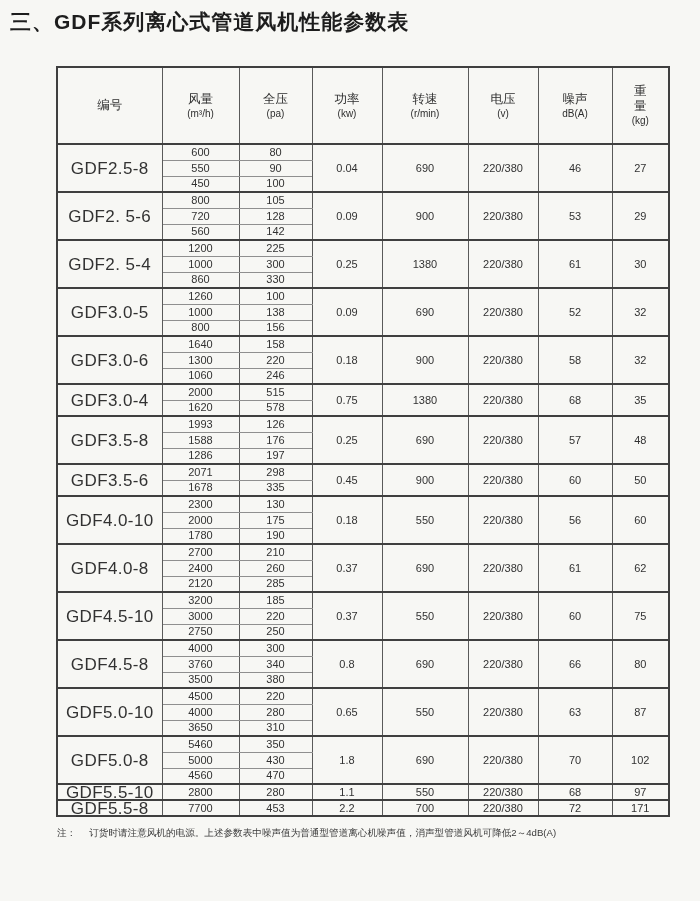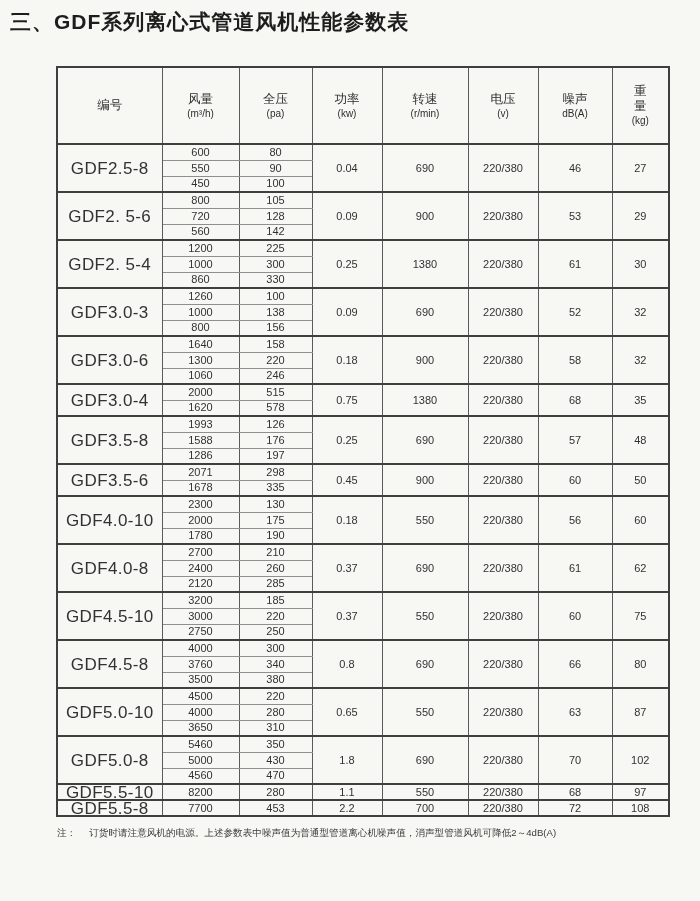--- a/index.html
+++ b/index.html
@@ -173,21 +173,21 @@
         </tr>
         <tr>
           <td class="sub">1000</td>
           <td class="sub">300</td>
         </tr>
         <tr class="group-end">
           <td class="sub">860</td>
           <td class="sub">330</td>
         </tr>
         <tr>
-          <td class="model merge" rowspan="3">GDF3.0-3</td>
+          <td class="model merge" rowspan="3">GDF3.0-5</td>
           <td class="sub">1260</td>
           <td class="sub">100</td>
           <td class="merge" rowspan="3">0.09</td>
           <td class="merge" rowspan="3">690</td>
           <td class="merge" rowspan="3">220/380</td>
           <td class="merge" rowspan="3">52</td>
           <td class="merge" rowspan="3">32</td>
         </tr>
         <tr>
           <td class="sub">1000</td>
@@ -364,37 +364,37 @@
         <tr>
           <td class="sub">5000</td>
           <td class="sub">430</td>
         </tr>
         <tr class="group-end">
           <td class="sub">4560</td>
           <td class="sub">470</td>
         </tr>
         <tr class="group-end">
           <td class="model merge">GDF5.5-10</td>
-          <td class="sub">8200</td>
+          <td class="sub">2800</td>
           <td class="sub">280</td>
           <td class="merge">1.1</td>
           <td class="merge">550</td>
           <td class="merge">220/380</td>
           <td class="merge">68</td>
           <td class="merge">97</td>
         </tr>
         <tr class="group-end">
           <td class="model merge">GDF5.5-8</td>
           <td class="sub">7700</td>
           <td class="sub">453</td>
           <td class="merge">2.2</td>
           <td class="merge">700</td>
           <td class="merge">220/380</td>
           <td class="merge">72</td>
-          <td class="merge">108</td>
+          <td class="merge">171</td>
         </tr>
       </tbody>
   </table>
 
   <div class="note">
     <span class="note-label">注：</span>
     <div class="note-text">
       <div>订货时请注意风机的电源。上述参数表中噪声值为普通型管道离心机噪声值，消声型管道风机可降低2～4dB(A)</div>
     </div>
   </div>

